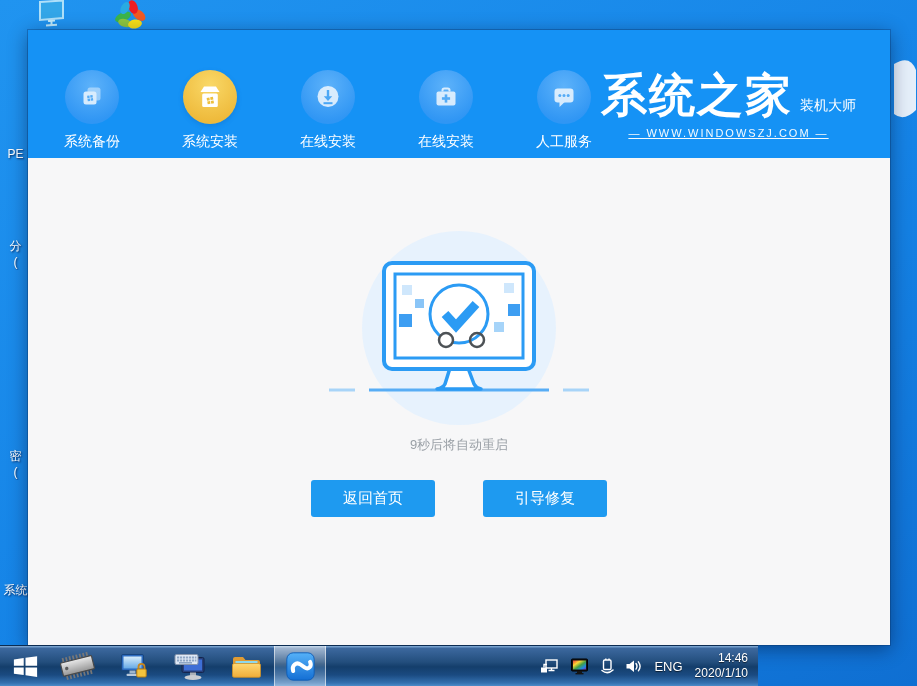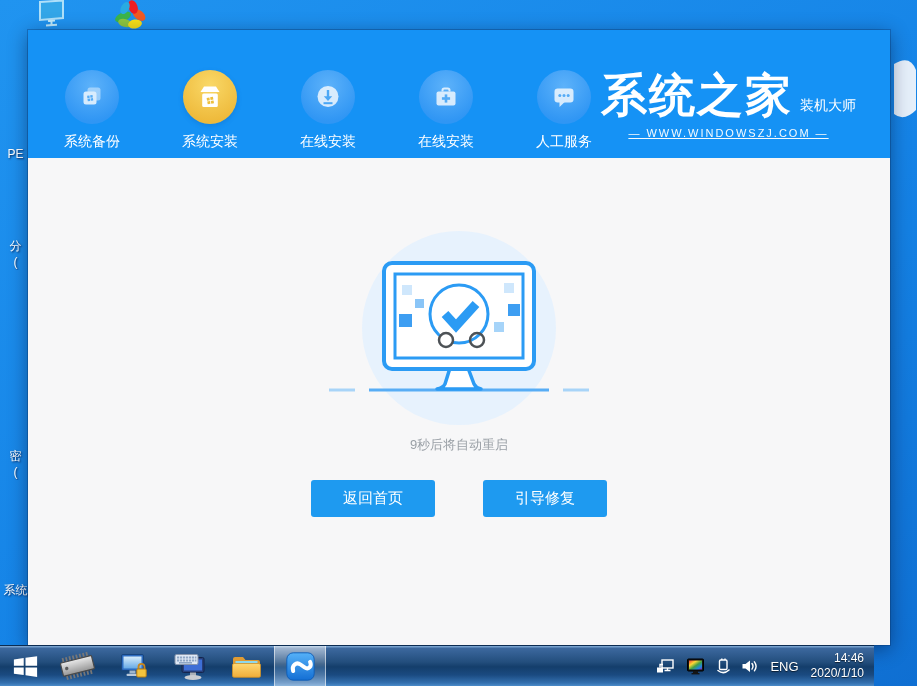--- a/index.html
+++ b/index.html
@@ -69,21 +69,21 @@
   .countdown { margin-top: 10px; color: #9aa0a6; font-size: 13px; }
   .btn-row { margin-top: 26px; display: flex; justify-content: center; gap: 48px; }
   .btn {
     width: 124px; height: 37px; background: #1e9af0; color: #fff;
     border: none; border-radius: 3px; font-size: 15px;
     font-family: Liberation Mono, monospace; cursor: pointer;
   }
 
   
   .taskbar {
-    position: absolute; left: 0; bottom: 0; width: 874px; height: 41px;
+    position: absolute; left: 0; bottom: 0; width: 758px; height: 41px;
     background: linear-gradient(180deg, #86b0da 0%, #3c689e 6%, #234e7d 40%, #143e6b 52%, #1a4a80 72%, #336fae 92%, #4b8bc9 100%);
     border-top: 1px solid #0b2c52;
     display: flex; align-items: center;
   }
   .tb-left { display: flex; align-items: center; height: 100%; }
   .tb-slot { height: 100%; display: flex; align-items: center; justify-content: center; cursor: pointer; }
   .start-btn { width: 50px; }
   .tb-item { width: 56px; }
   .tb-app-active {
     width: 52px;

